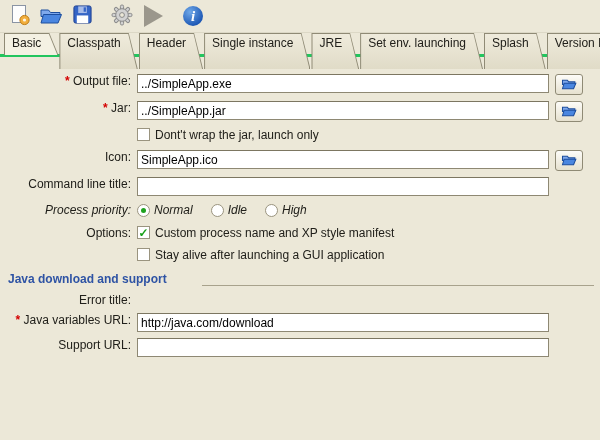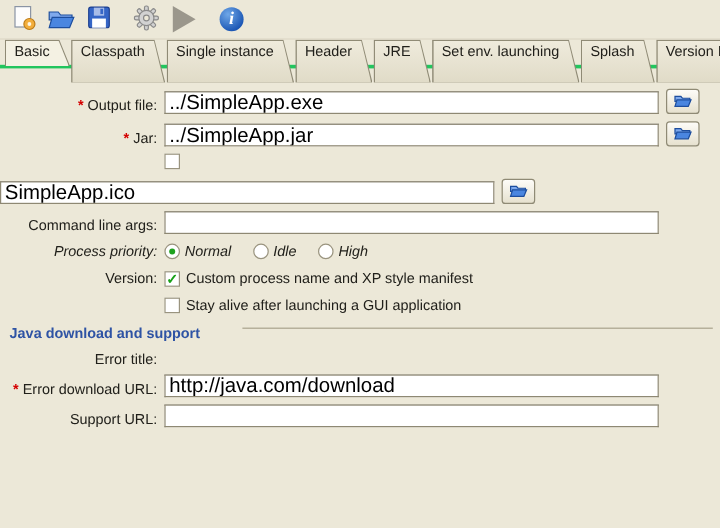--- a/index.html
+++ b/index.html
@@ -29,45 +29,45 @@
   .tab .t-outer { position:absolute; inset:0; background:#8F8A75;
                   clip-path:polygon(0 0, calc(100% - 9px) 0, 100% 100%, 0 100%); }
   .tab .t-inner { position:absolute; left:1px; top:1px; right:1px; bottom:0;
                   background:linear-gradient(#EFEBDC,#E0DBC7);
                   clip-path:polygon(0 0, calc(100% - 8.5px) 0, 100% 100%, 0 100%); }
   .tab .t-label { position:relative; display:block; padding:3px 17px 0 8px; white-space:nowrap; }
   .tab.selected { z-index:2; height:22px; margin-bottom:-1px; }
   .tab.selected .t-inner { background:#F4F1E3; }
   
   .content { padding-top:17px; }
-  .row { display:flex; align-items:flex-end; margin-bottom:6px; }
+  .row { display:flex; align-items:flex-start; margin-bottom:6px; }
   .lbl { width:137px; text-align:right; padding-right:6px; white-space:nowrap; }
   .req.on::after { content:"* "; color:#D40000; font-weight:bold; }
   input.field {
     width:412px; height:19px; background:#fff;
     border:1px solid #8E8873; border-top-color:#7C7661;
-    font-family:"Liberation Sans", sans-serif; font-size:17px; padding:0 3px; color:#000;
+    font-family:"Liberation Sans", sans-serif; font-size:12px; padding:0 3px; color:#000;
   }
   .browse { width:28px; height:21px; margin-left:6px; cursor:pointer;
             border:1px solid #8F8A75; border-radius:3px;
             background:linear-gradient(#FDFCF8,#E6E1CF);
             display:flex; align-items:center; justify-content:center; }
   .ckrow { margin-bottom:8px; }
   .cb { width:13px; height:13px; background:#fff; border:1px solid #9A947F;
         display:inline-flex; align-items:center; justify-content:center; margin-right:5px;
         flex:0 0 auto; cursor:pointer; }
   .cb.on::after { content:"✓"; color:#17A017; font-size:12px; font-weight:bold; line-height:1; }
   .rb { width:13px; height:13px; background:#fff; border:1px solid #9A947F; border-radius:50%;
         display:inline-flex; align-items:center; justify-content:center; margin-right:4px;
         flex:0 0 auto; cursor:pointer; }
   .rb.on::after { content:""; width:5px; height:5px; border-radius:50%; background:#1FA21F; }
   .radio-item { display:flex; align-items:center; margin-right:18px; }
   .prio-row { margin-top:7px; margin-bottom:9px;font-style:italic; }
   
-  .section { display:flex; align-items:flex-start; margin:10px 0 7px 0; padding-left:8px;gap:27px; }
+  .section { display:flex; align-items:flex-end; margin:10px 0 7px 0; padding-left:8px;gap:27px; }
   .section .s-title { color:#2E53A4; font-weight:bold; white-space:nowrap; }
   .section .s-line { flex:1; height:1px; background:#A8A28C; margin:2px 6px 0 8px; }
 </style>
 </head>
 <body>
 
 <div class="toolbar">
   <button class="tbtn">
     <span>
       <svg width="22" height="22" viewBox="0 0 22 22">
@@ -124,26 +124,26 @@
       <span class="t-label">Basic</span>
   </div>
   <div class="tab">
     <span class="t-outer"></span>
       <span class="t-inner"></span>
       <span class="t-label">Classpath</span>
   </div>
   <div class="tab">
     <span class="t-outer"></span>
       <span class="t-inner"></span>
+      <span class="t-label">Header</span>
+  </div>
+  <div class="tab">
+    <span class="t-outer"></span>
+      <span class="t-inner"></span>
       <span class="t-label">Single instance</span>
-  </div>
-  <div class="tab">
-    <span class="t-outer"></span>
-      <span class="t-inner"></span>
-      <span class="t-label">Header</span>
   </div>
   <div class="tab">
     <span class="t-outer"></span>
       <span class="t-inner"></span>
       <span class="t-label">JRE</span>
   </div>
   <div class="tab">
     <span class="t-outer"></span>
       <span class="t-inner"></span>
       <span class="t-label">Set env. launching</span>
@@ -181,78 +181,80 @@
       <span><svg width="16" height="13" viewBox="0 0 24 20">
             <path d="M2 5 h7.5 l2 2.5 H21 v4 H2 z" fill="#7FA9EC" stroke="#1D4E9E" stroke-width="1.6"></path>
             <path d="M4.5 9.5 H22.5 L19 18 H2 z" fill="#4A86E0" stroke="#1D4E9E" stroke-width="1.6"></path>
           </svg></span>
     </button>
   </div>
 
   <div class="row ckrow">
     <span class="lbl"></span>
     <span class="cb"></span>
-  </div>
-
-
-  <div class="row">
+    <span>Dont't wrap the jar, launch only</span>
+  </div>
+
+
+  <div class="row">
+    <span class="lbl"><span class="req"></span><span>Icon:</span></span>
     <input class="field" value="SimpleApp.ico" style="">
     <button class="browse">
       <span><svg width="16" height="13" viewBox="0 0 24 20">
             <path d="M2 5 h7.5 l2 2.5 H21 v4 H2 z" fill="#7FA9EC" stroke="#1D4E9E" stroke-width="1.6"></path>
             <path d="M4.5 9.5 H22.5 L19 18 H2 z" fill="#4A86E0" stroke="#1D4E9E" stroke-width="1.6"></path>
           </svg></span>
     </button>
   </div>
 
 
   <div class="row">
-    <span class="lbl"><span class="req"></span><span>Command line args:</span></span>
+    <span class="lbl"><span class="req"></span><span>Command line title:</span></span>
     <input class="field" value="" style="">
   </div>
 
   <div class="row prio-row">
     <span class="lbl"><span>Process priority:</span></span>
     <span class="radio-item">
       <span class="rb on"></span>
       <span>Normal</span>
     </span>
     <span class="radio-item">
       <span class="rb"></span>
       <span>Idle</span>
     </span>
     <span class="radio-item">
       <span class="rb"></span>
       <span>High</span>
     </span>
   </div>
 
   <div class="row ckrow">
-    <span class="lbl"><span>Version:</span></span>
+    <span class="lbl"><span>Options:</span></span>
     <span class="cb on"></span>
     <span>Custom process name and XP style manifest</span>
   </div>
 
   <div class="row ckrow">
     <span class="lbl"></span>
     <span class="cb"></span>
     <span>Stay alive after launching a GUI application</span>
   </div>
 
   <div class="section">
     <span class="s-title">Java download and support</span>
     <span class="s-line"></span>
   </div>
 
   <div class="row">
     <span class="lbl"><span class="req"></span><span>Error title:</span></span>
   </div>
 
   <div class="row">
-    <span class="lbl"><span class="req on"></span><span>Error download URL:</span></span>
+    <span class="lbl"><span class="req on"></span><span>Java variables URL:</span></span>
     <input class="field" value="http://java.com/download" style="">
   </div>
 
   <div class="row">
     <span class="lbl"><span class="req"></span><span>Support URL:</span></span>
     <input class="field" value="" style="">
   </div>
 
 </div>
 

